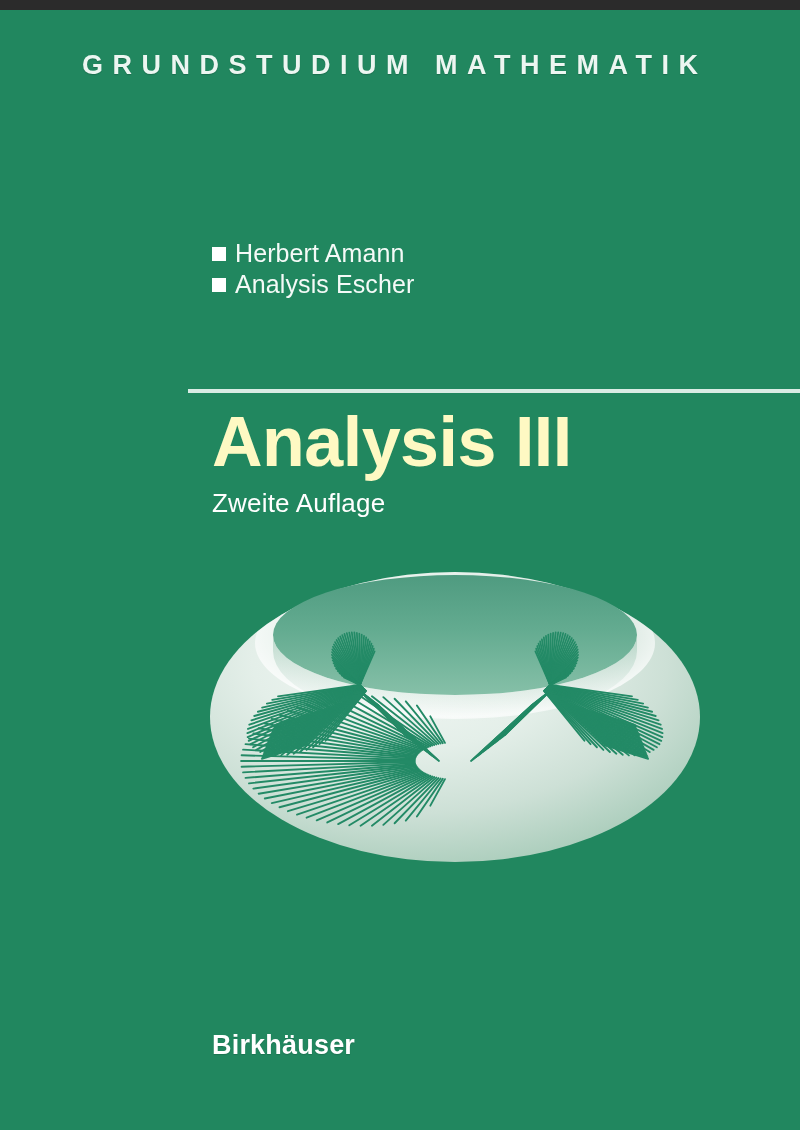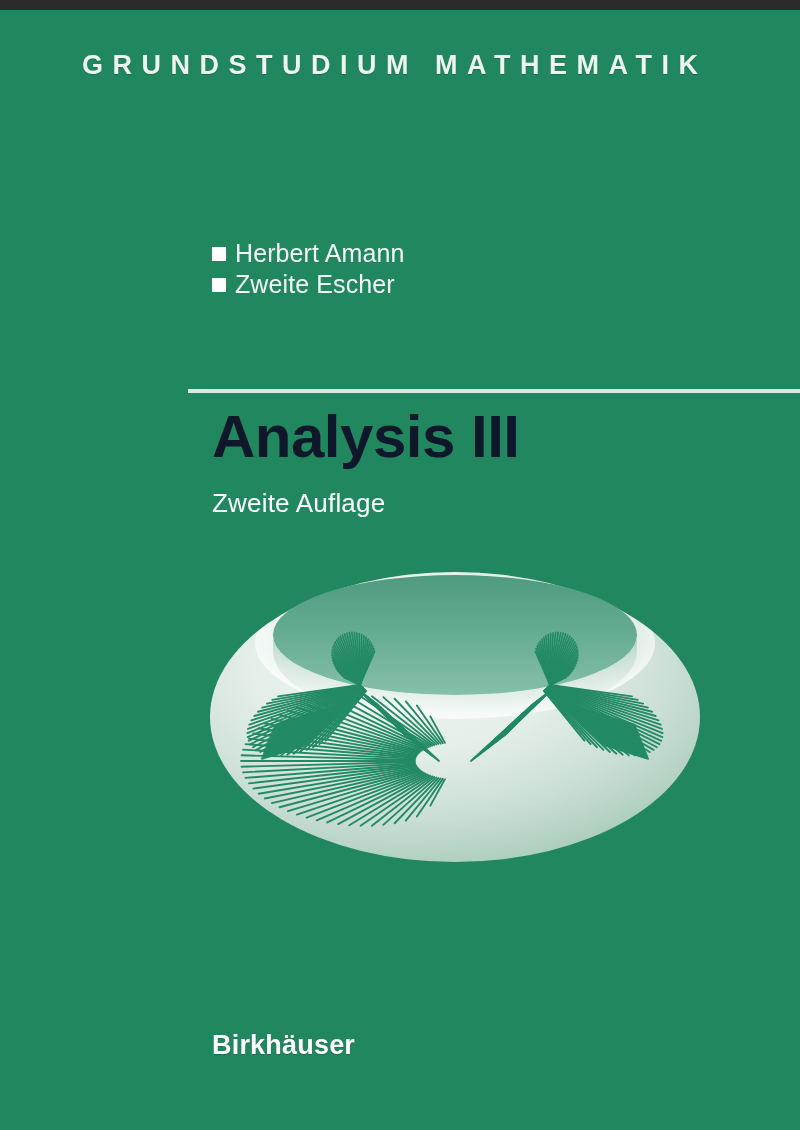--- a/index.html
+++ b/index.html
@@ -69,22 +69,22 @@
     right: 0;
     height: 4px;
     background: #d9ece4;
   }
 
   
   .main-title {
     position: absolute;
     left: 212px;
     top: 394px;
-    color: #0f172a;
-    font-size: 60px;
+    color: #fef9c3;
+    font-size: 70px;
     font-weight: 700;
     letter-spacing: -0.5px;
     line-height: 1.1;
   }
 
   .subtitle {
     position: absolute;
     left: 212px;
     top: 478px;
     color: #ffffff;
@@ -127,21 +127,21 @@
 
   <div class="series-title">GRUNDSTUDIUM MATHEMATIK</div>
 
   <div class="authors">
     <div class="author-row">
       <span class="bullet"></span>
       <span class="author-name">Herbert Amann</span>
     </div>
     <div class="author-row">
       <span class="bullet"></span>
-      <span class="author-name">Zweite Escher</span>
+      <span class="author-name">Analysis Escher</span>
     </div>
   </div>
 
   <div class="title-rule"></div>
 
   <div class="main-title">Analysis III</div>
 
   <div class="subtitle">Zweite Auflage</div>
 
   <div class="illustration">

